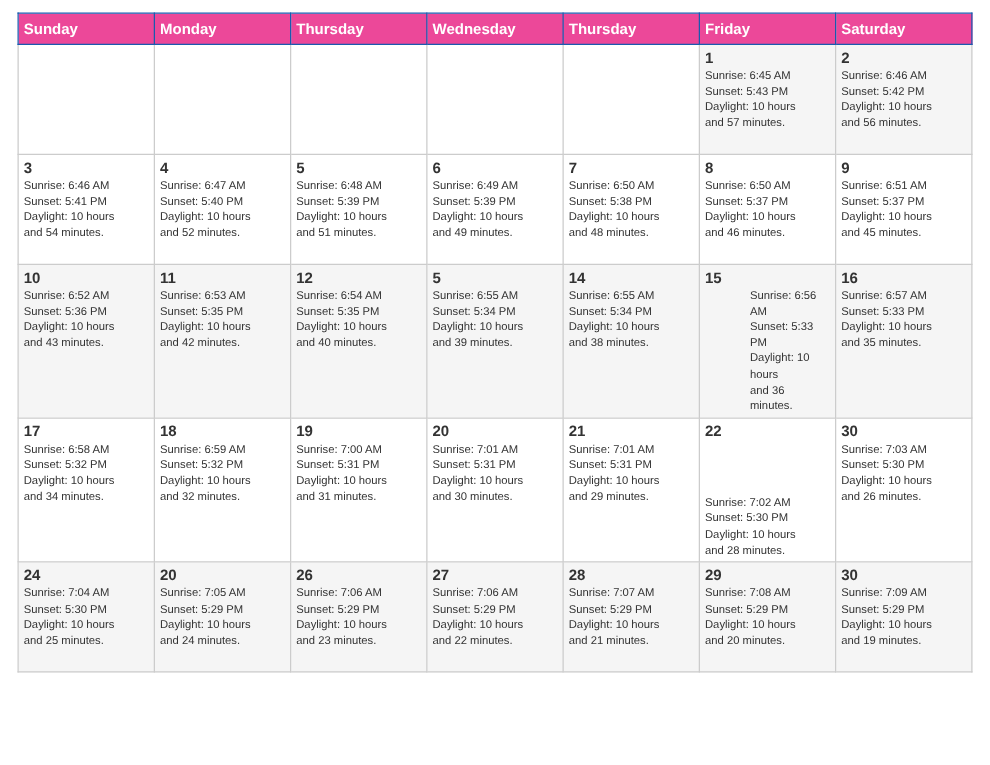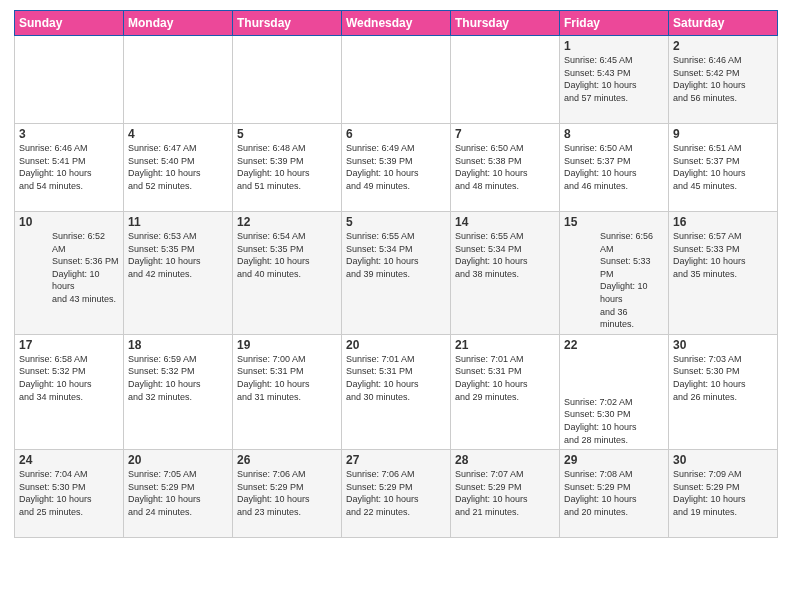--- a/index.html
+++ b/index.html
@@ -166,21 +166,21 @@
             <span class="day-num">9</span>
             <div class="day-info" style="white-space: pre-line;">Sunrise: 6:51 AM
 Sunset: 5:37 PM
 Daylight: 10 hours
 and 45 minutes.</div>
           </td>
         </tr>
         <tr>
           <td>
             <span class="day-num">10</span>
-            <div class="day-info" style="white-space: pre-line; margin-left: 33px;">Sunrise: 6:52 AM
+            <div class="day-info" style="white-space: pre-line;">Sunrise: 6:52 AM
 Sunset: 5:36 PM
 Daylight: 10 hours
 and 43 minutes.</div>
           </td>
           <td>
             <span class="day-num">11</span>
             <div class="day-info" style="white-space: pre-line;">Sunrise: 6:53 AM
 Sunset: 5:35 PM
 Daylight: 10 hours
 and 42 minutes.</div>

